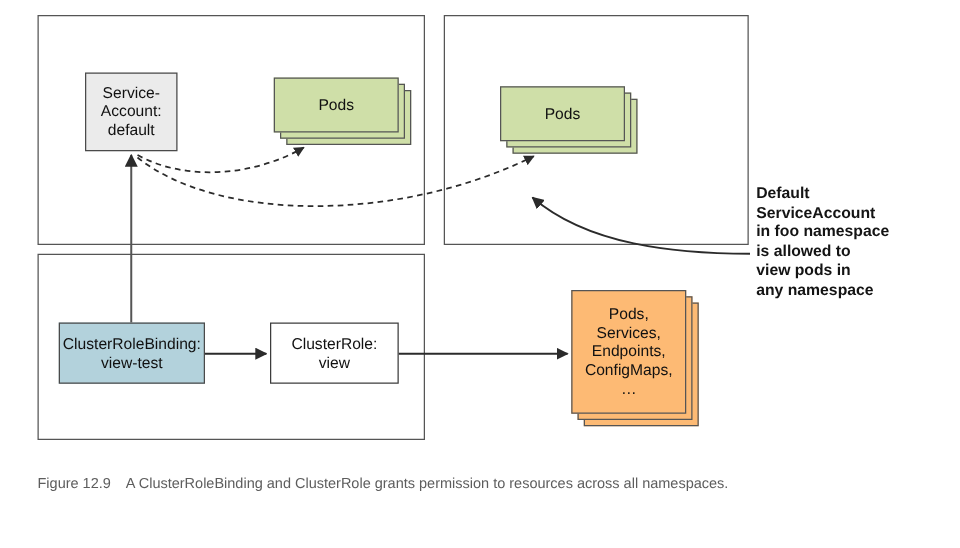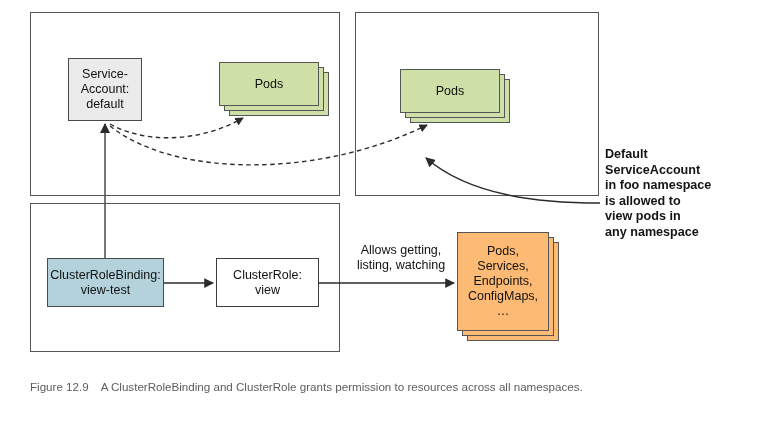--- a/index.html
+++ b/index.html
@@ -180,22 +180,20 @@
   <div class="stack stack-gray" style="left:457px; top:232px; width:103px; height:110px;">
     <div class="sheet s3" style="width:92px; height:99px;"></div>
     <div class="sheet s2" style="width:92px; height:99px;"></div>
     <div class="sheet s1 front" style="width:92px; height:99px;">Pods,
 Services,
 Endpoints,
 ConfigMaps,
 …</div>
   </div>
 
-  <div class="edge-label" style="left:345px; top:243px; width:112px;">Allows getting,
-listing, watching</div>
 
   <div class="annotation" style="left:605px; top:147px; width:156px;">Default
 ServiceAccount
 in foo namespace
 is allowed to
 view pods in
 any namespace</div>
 
   <svg id="connectors" viewBox="0 0 768 438" width="768" height="438">
     <defs>

